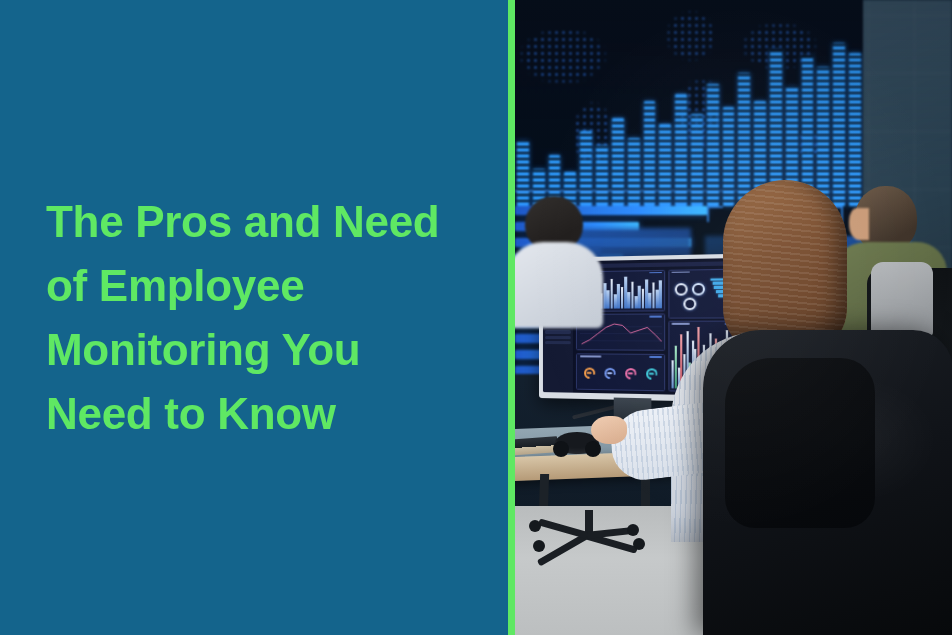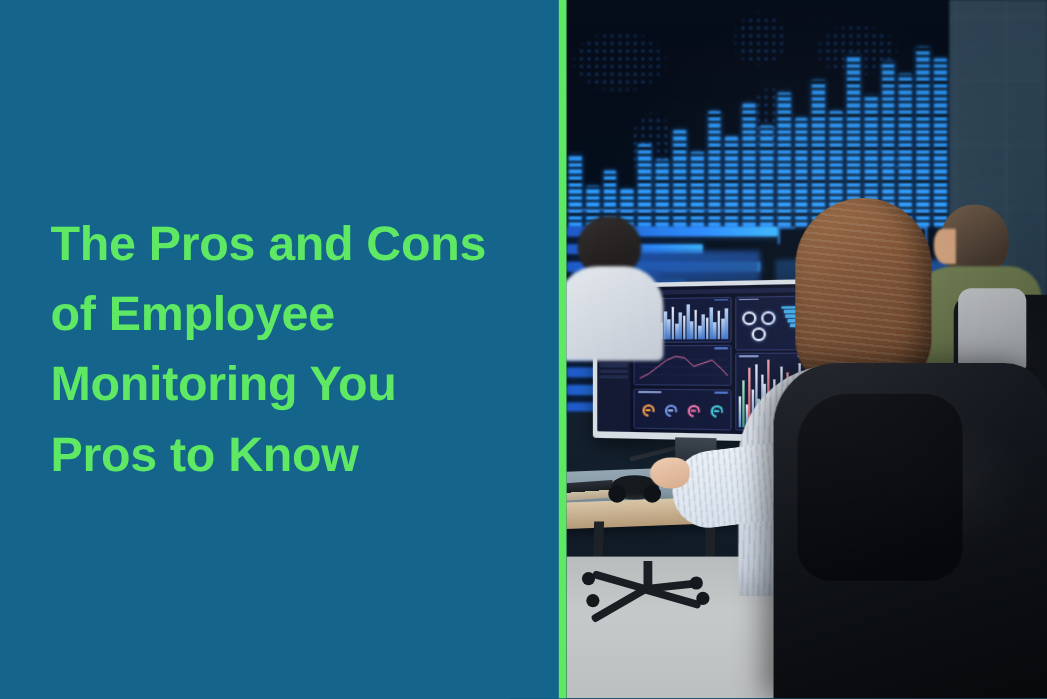--- a/index.html
+++ b/index.html
@@ -480,21 +480,21 @@
       radial-gradient(ellipse 70% 60% at 52% 42%, rgba(255,255,255,.05), transparent 70%),
       linear-gradient(180deg, rgba(8,14,22,.22) 0%, rgba(8,14,22,0) 28%);
   }
 </style>
 </head>
 <body>
 
 <div class="banner">
 
   <div class="left-panel">
-    <h1 class="headline">The Pros and Cons of Employee Monitoring You Pros to Know</h1>
+    <h1 class="headline">The Pros and Need of Employee Monitoring You Need to Know</h1>
   </div>
 
   <div class="divider"></div>
 
   <div class="photo">
     <div class="wall"></div>
     <div class="wall-concrete"></div>
 
     <div class="videowall">
       <div class="vw-map"></div>

